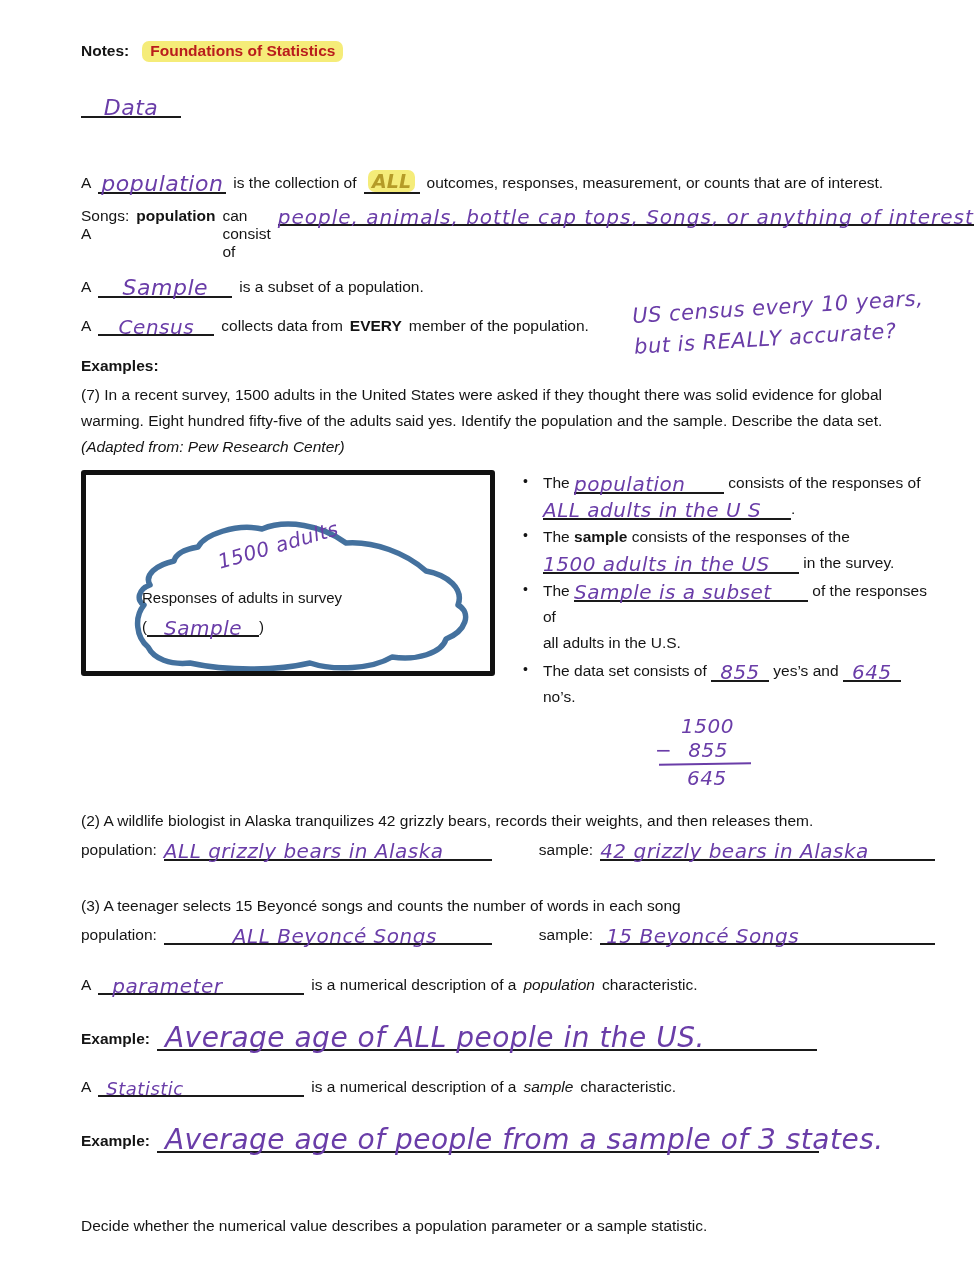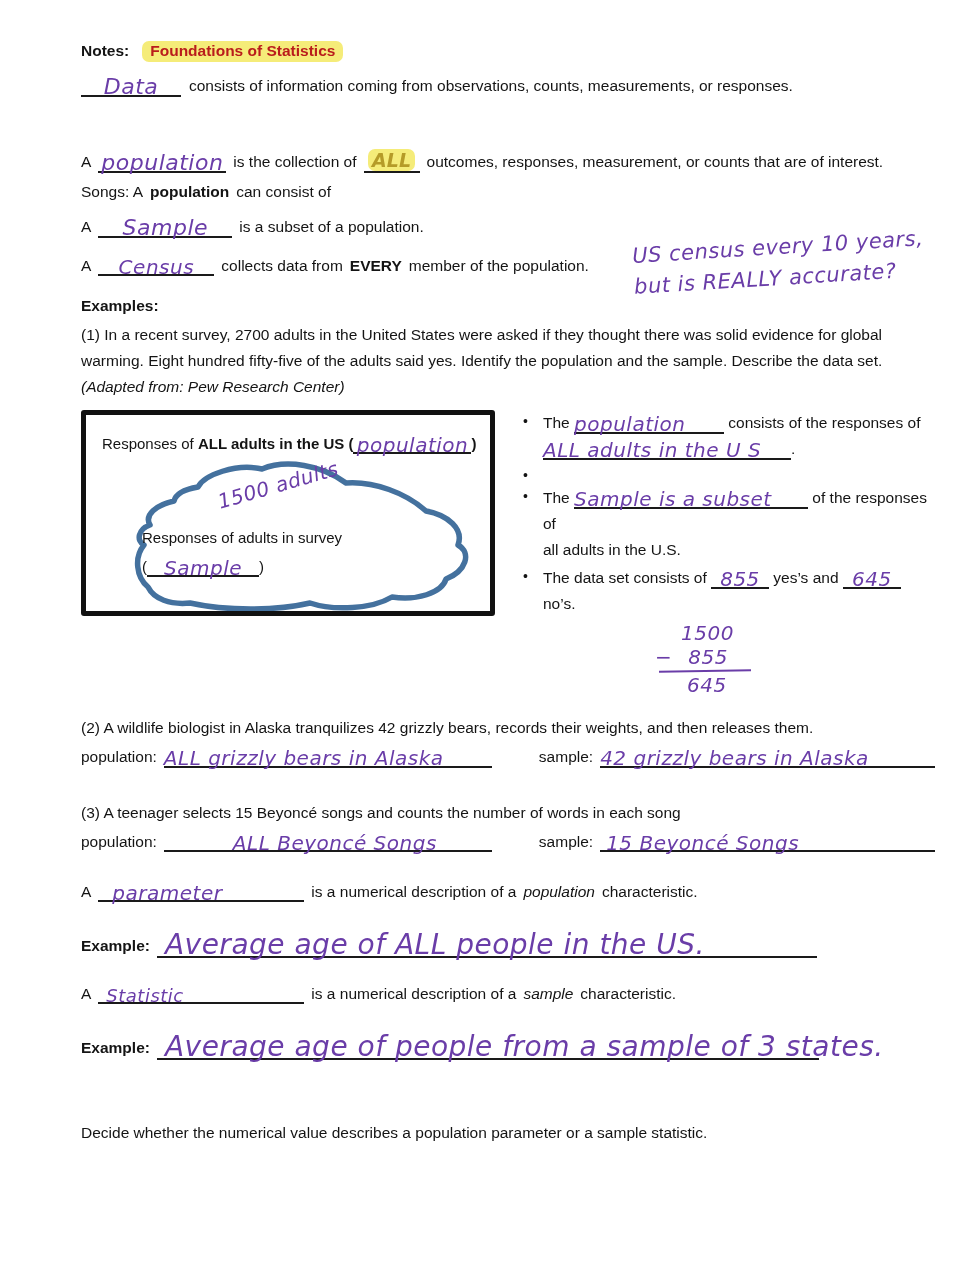--- a/index.html
+++ b/index.html
@@ -94,38 +94,38 @@
 <body>
 
 <div class="page">
 
 
   <div class="row" style="margin-top:11px;">
     <span class="b">Notes:</span>
     <span class="hl olive" style="margin-left:6px;">Foundations of Statistics</span>
   </div>
 
-  <div class="row" style="margin-top:11px;gap:8px;">
+  <div class="row" style="margin-top:32px;gap:8px;">
     <span class="blank" style="width:100px;"><span class="hw hw22 tilt1">Data</span></span>
-    <span>consists of information coming from observations, counts, measurements, or responses.</span>
   </div>
 
 
   <div class="row" style="margin-top:52px;">
     <span>A</span>
     <span class="blank" style="width:128px;"><span class="hw hw22 tilt2">population</span></span>
     <span>is the collection of</span>
     <span class="blank" style="width:56px;"><span class="hl mustard" style="font-size:19px;padding:0 4px;">ALL</span></span>
     <span>outcomes, responses, measurement, or counts that are of interest.</span>
   </div>
 
   <div class="row" style="margin-top:10px;">
     <span>Songs:  A</span>
     <span class="b">population</span>
     <span>can consist of</span>
+    <span class="blank grow" style="text-align:left;"><span class="hw hw20 tilt1" style="letter-spacing:1px;">people, animals, bottle cap tops, Songs, or anything of interest</span></span>
   </div>
 
   <div class="row" style="margin-top:13px;">
     <span>A</span>
     <span class="blank" style="width:134px;"><span class="hw hw22 tilt1">Sample</span></span>
     <span>is a subset of a population.</span>
   </div>
 
   <div class="row census-wrap" style="margin-top:16px;">
     <span>A</span>
@@ -133,32 +133,27 @@
     <span>collects data from</span>
     <span class="b">EVERY</span>
     <span>member of the population.</span>
     <span class="hw margin-note"><span>US census every 10 years,</span><br>
     <span>but is REALLY accurate?</span></span>
   </div>
 
   <div class="b" style="margin-top:21px;">Examples:</div>
 
   <p class="para" style="margin-top:7px;">
-    <span>(1) In a recent survey, 2700 adults in the United States were asked if they thought there was solid evidence for global warming. Eight hundred fifty-five of the adults said yes. Identify the population and the sample. Describe the data set.</span>
+    <span>(7) In a recent survey, 1500 adults in the United States were asked if they thought there was solid evidence for global warming. Eight hundred fifty-five of the adults said yes. Identify the population and the sample. Describe the data set.</span>
     <span class="it">(Adapted from: Pew Research Center)</span>
   </p>
 
   <div class="cols">
 
     <div class="dbox">
-      <div class="dbox-title">
-        <span>Responses of</span>
-        <span class="b">ALL adults in the US</span>
-        <span class="b">(</span><span class="blank" style="width:118px;"><span class="hw hw20 tilt2">population</span></span><span class="b">)</span>
-      </div>
       <svg class="blob-svg" width="404" height="158" viewBox="0 0 404 158">
         <path d="M 88 48
                  C 70 52, 58 62, 64 72
                  C 52 76, 50 88, 58 92
                  C 48 104, 50 124, 62 134
                  C 68 146, 84 152, 104 150
                  C 140 158, 190 158, 224 150
                  C 248 158, 286 156, 306 144
                  C 330 148, 356 140, 360 126
                  C 380 118, 386 100, 372 92
@@ -182,20 +177,27 @@
         <div class="bullet-body">
           <span>The</span>
           <span class="blank" style="width:150px;text-align:left;"><span class="hw hw20 tilt1">population</span></span>
           <span>consists of the responses of</span><br>
           <span class="blank" style="width:248px;text-align:left;"><span class="hw hw20 tilt1">ALL adults in the U S</span></span><span>.</span>
         </div>
       </div>
 
       <div class="bullet">
         <span class="dot">•</span>
+        <div class="bullet-body">
+          <span>The</span>
+          <span class="b">sample</span>
+          <span>consists of the responses of the</span><br>
+          <span class="blank" style="width:256px;text-align:left;"><span class="hw hw20 tilt1">1500 adults in the US</span></span>
+          <span>in the survey.</span>
+        </div>
       </div>
 
       <div class="bullet">
         <span class="dot">•</span>
         <div class="bullet-body">
           <span>The</span>
           <span class="blank" style="width:234px;text-align:left;"><span class="hw hw20 tilt1">Sample is a subset</span></span>
           <span>of the responses of</span><br>
           <span>all adults in the U.S.</span>
         </div>

